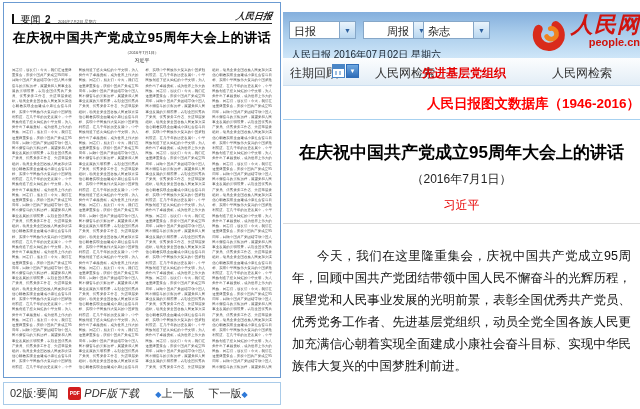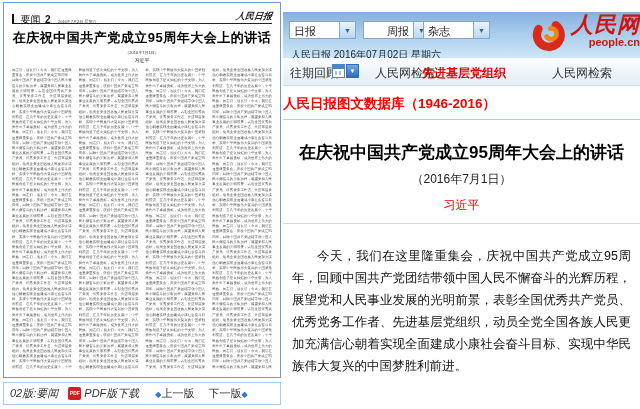--- a/index.html
+++ b/index.html
@@ -22,21 +22,21 @@
   .paper-headline { margin-top:5px; text-align:center; font-weight:900; font-size:13px;
                     color:#000; letter-spacing:0.5px; white-space:nowrap; }
   .paper-sub { text-align:center; font-size:4px; color:#333; margin-top:3px; }
   .paper-author { text-align:center; font-size:5px; color:#222; margin-top:2px; }
   .paper-cols { margin:5px 8px 0 8px; height:302px; overflow:hidden;
                 column-count:4; column-gap:7px; font-size:3.4px; line-height:5.2px;
                 color:#474747; text-align:justify; word-break:break-all; }
   .paper-footer { position:absolute; left:3px; top:382px; width:278px; height:23px;
                   border:1px solid #a9cbe9; background:#fff; display:flex; align-items:center;
                   font-size:11px; color:#333; padding:0 6px; }
-  .pf-page { margin-right:10px;font-style:italic; }
+  .pf-page { margin-right:10px; }
   .pdf-icon { display:inline-block; width:13px; height:13px; background:#d21f1f; color:#fff;
               font-size:5px; font-weight:bold; text-align:center; line-height:13px;
               border-radius:2px; margin-right:3px; vertical-align:middle; }
   .pf-pdf { margin-right:16px;font-style:italic; }
   .diamond { color:#2e79d8; font-size:8px; vertical-align:middle; }
   .pf-nav { margin-right:14px; color:#333; }
   .pf-link { cursor:pointer; }
 
   
   .right-panel { position:absolute; left:283px; top:0; width:357px; height:409px; background:#fff; }
@@ -65,21 +65,21 @@
   .cal-icon { width:13px; height:14px; background:#fff; border:1px solid #4a86c6; position:relative; }
   .cal-icon::before { content:""; position:absolute; left:0; top:0; right:0; height:4px; background:#4a86c6; }
   .cal-icon::after { content:""; position:absolute; left:2px; top:6px; right:2px; bottom:2px;
                      background:repeating-linear-gradient(90deg,#9dbfe0 0 2px,#fff 2px 4px); }
   .cal-btn { width:13px; height:14px; margin-left:1px; background:linear-gradient(180deg,#6fa9e2,#2f6db8);
              border:1px solid #2f6db8; color:#fff; font-size:6px; display:flex; align-items:center; justify-content:center; }
   .tb-search { left:92px; }
   .tb-user-center { left:139px; color:#e60000; font-weight:bold; }
   .tb-back { right:28px; }
 
-  .db-banner { text-align:left; margin-top:9px; font-size:13.5px; font-weight:bold; color:#ff0000; }
+  .db-banner { text-align:right; margin-top:9px; font-size:13.5px; font-weight:bold; color:#ff0000; }
   .db-underline { border-bottom:1px solid #a7d1f0; margin-top:6px; }
 
   .article { padding:0 9px; }
   .a-title { text-align:center; font-weight:bold; font-size:17px; color:#000; margin-top:21px; }
   .a-date { text-align:center; font-size:12px; color:#222; margin-top:7px; }
   .a-author { text-align:center; font-size:12px; color:#e60000; margin-top:9px; }
   .a-hr { border-bottom:1px solid #dadada; margin:9px -9px 0 -9px; }
   .a-source { text-align:right; font-size:11px; color:#4272b8; margin:5px 8px 0 0; }
   .a-body { margin-top:21px; font-size:12.5px; line-height:22px; color:#111; text-align:justify; }
   .a-body p { margin-bottom:9px; }

